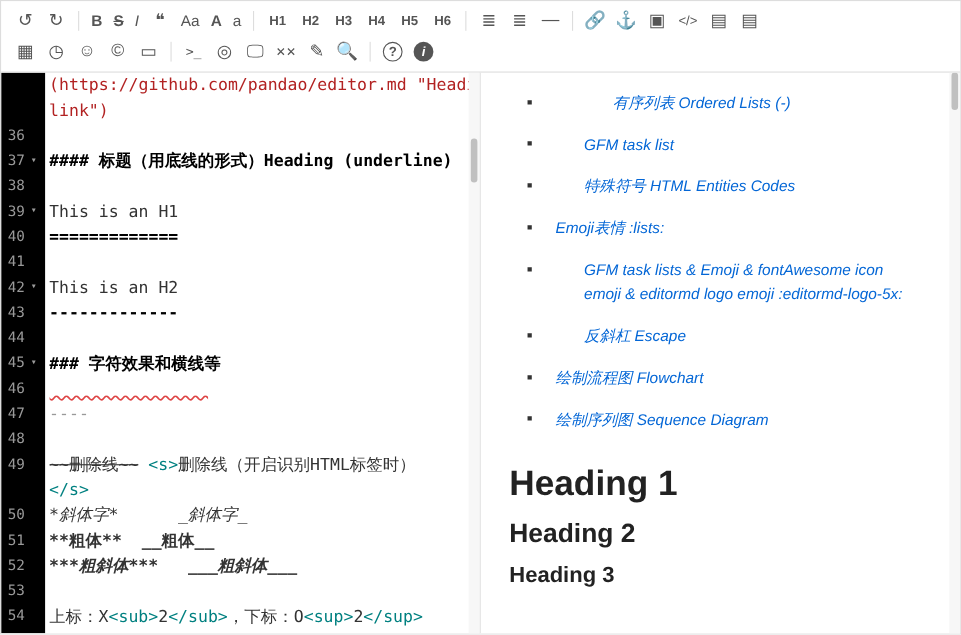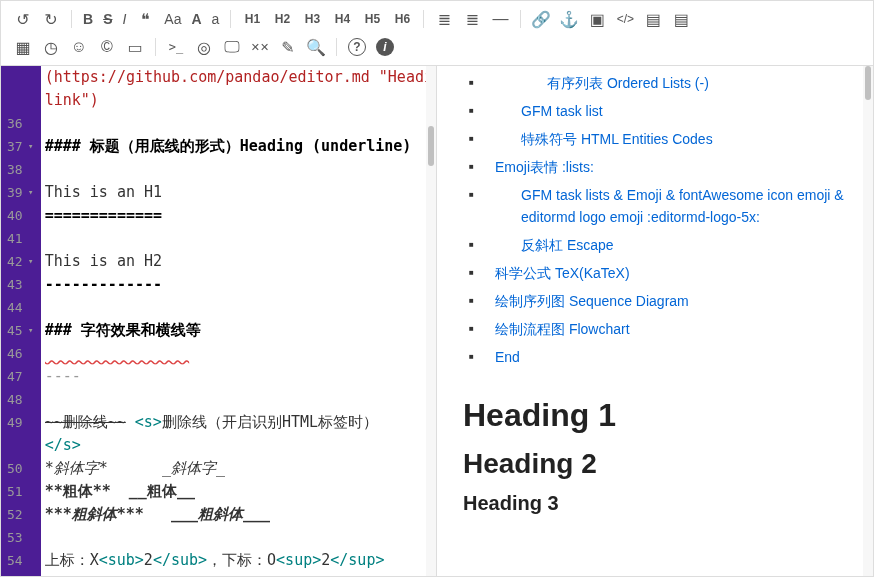--- a/index.html
+++ b/index.html
@@ -5,40 +5,40 @@
 * { margin: 0; padding: 0; box-sizing: border-box; }
 body { font-family: "Segoe UI", Arial, sans-serif; font-size: 14px; color: #333; background: #fff; }
 .editor { width: 874px; height: 577px; border: 1px solid #ddd; display: flex; flex-direction: column; overflow: hidden; }
 .toolbar { display: flex; flex-wrap: wrap; align-items: center; padding: 4px 8px; border-bottom: 1px solid #ddd; gap: 0; }
 .tb-btn { width: 28px; height: 28px; display: inline-flex; align-items: center; justify-content: center; cursor: pointer; color: #555; font-size: 16px; }
 .tb-sep { width: 1px; height: 18px; background: #ddd; margin: 0 6px; }
 .tb-btn.txt { font-family: Arial; font-weight: bold; font-size: 14px; width: auto; padding: 0 5px; }
 .tb-btn.hd { font-weight: bold; font-size: 12px; width: 30px; }
 .body { flex: 1; display: flex; overflow: hidden; }
 .editor-pane { width: 50%; display: flex; overflow: hidden; border-right: 1px solid #ddd; position: relative; }
-.gutter { background: #4c1d95; color: #999; font-family: Consolas, monospace; font-size: 13px; text-align: right; padding: 0 6px; line-height: 23px; user-select: none; }
+.gutter { background: #000000; color: #999; font-family: Consolas, monospace; font-size: 13px; text-align: right; padding: 0 6px; line-height: 23px; user-select: none; }
 .gutter .ln { height: 23px; display: flex; align-items: center; justify-content: flex-end; gap: 4px; }
 .fold { color: #999; font-size: 9px; width: 8px; text-align: center; }
 .code { flex: 1; font-family: Consolas, "Microsoft YaHei", monospace; font-size: 15px; line-height: 23px; padding: 0 4px; overflow: hidden; white-space: pre; }
 .code .row { height: 23px; display: flex; align-items: center; white-space: pre; overflow: hidden; }
 .c-link { color: #b22222; }
 .c-hdr { color: #000000; font-weight: bold; }
 .c-strike { text-decoration: line-through; }
 .c-tag { color: #008080; }
 .c-em { font-style: italic; }
 .c-strong { font-weight: bold; }
 .c-hr { color: #999; }
 .squiggle { text-decoration: wavy underline #d44; text-decoration-skip-ink: none; }
 .preview { width: 50%; overflow: hidden; padding: 0 18px 10px 26px; position: relative; }
 .preview ul { list-style: none; padding-left: 0; }
-.preview li { position: relative; padding-left: 18px; line-height: 22px; margin:6px; }
+.preview li { position: relative; padding-left: 18px; line-height: 22px; margin:16px;font-style:italic; }
 .preview li::before { content: "■"; position: absolute; left: 0; top: 0; font-size: 8px; color: #333; line-height: 22px; }
 .preview a { color: #0366d6; text-decoration: none; }
 .preview h1 { font-size: 32px; font-weight: 700; margin: 29px 0 10px; color:#222; }
-.preview h2 { font-size: 28px; font-weight: 700; margin: 14px 0 8px; color:#222; }
+.preview h2 { font-size: 24px; font-weight: 700; margin: 14px 0 8px; color:#222; }
 .preview h3 { font-size: 20px; font-weight: 700; margin: 12px 0 20px; color:#222; }
 .preview .toc-l1 { padding-left: 26px; }
 .preview .toc-l2 { padding-left: 52px; }
 .preview .toc-l3 { padding-left: 78px; }
 .scrollbar-v { position: absolute; right: 0; top: 0; bottom: 0; width: 10px; background: #f7f7f7; }
 .scrollbar-thumb { position: absolute; left: 2px; right: 2px; background: #c0c0c0; border-radius: 3px; }
 </style>
 </head>
 <body>
 
@@ -125,24 +125,22 @@
     </div>
 
     <div class="preview">
       <ul id="toc">
           <li class="toc-l3"><a href="#">有序列表 Ordered Lists (-)</a></li>
           <li class="toc-l2"><a href="#">GFM task list</a></li>
           <li class="toc-l2"><a href="#">特殊符号 HTML Entities Codes</a></li>
           <li class="toc-l1"><a href="#">Emoji表情 :lists:</a></li>
           <li class="toc-l2"><a href="#">GFM task lists &amp; Emoji &amp; fontAwesome icon emoji &amp; editormd logo emoji :editormd-logo-5x:</a></li>
           <li class="toc-l2"><a href="#">反斜杠 Escape</a></li>
-          <li class="toc-l1"><a href="#">科学公式 TeX(KaTeX)</a></li>
+          <li class="toc-l1"><a href="#">绘制流程图 Flowchart</a></li>
           <li class="toc-l1"><a href="#">绘制序列图 Sequence Diagram</a></li>
-          <li class="toc-l1"><a href="#">绘制流程图 Flowchart</a></li>
-          <li class="toc-l1"><a href="#">End</a></li>
         </ul>
       <h1>Heading 1</h1>
       <h2>Heading 2</h2>
       <h3>Heading 3</h3>
       <div class="scrollbar-v">
         <div class="scrollbar-thumb" style="top:0;height:34px"></div>
       </div>
     </div>
   </div>
 </div>

